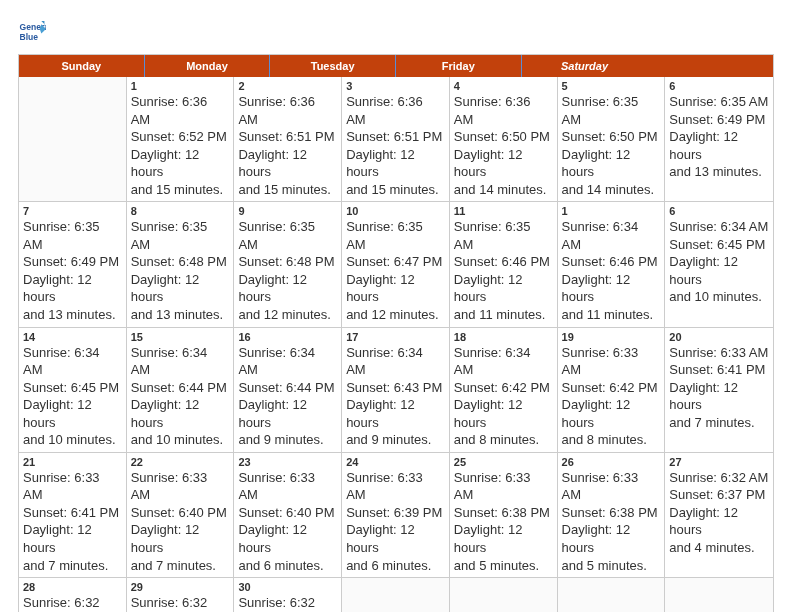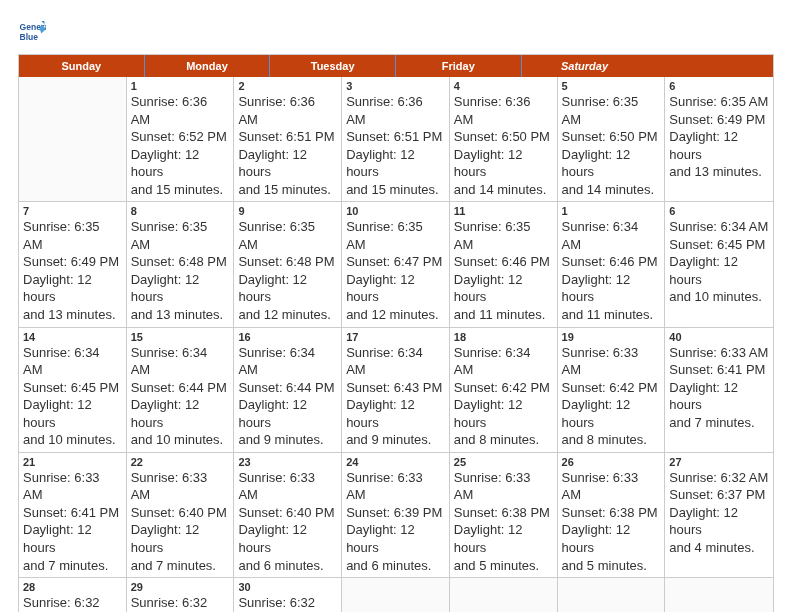--- a/index.html
+++ b/index.html
@@ -260,21 +260,21 @@
 and 8 minutes.</div>
           </div>
           <div class="cal-cell">
             <span class="day-num">19</span>
             <div class="cell-info" style="white-space: pre-line;">Sunrise: 6:33 AM
 Sunset: 6:42 PM
 Daylight: 12 hours
 and 8 minutes.</div>
           </div>
           <div class="cal-cell">
-            <span class="day-num">40</span>
+            <span class="day-num">20</span>
             <div class="cell-info" style="white-space: pre-line;">Sunrise: 6:33 AM
 Sunset: 6:41 PM
 Daylight: 12 hours
 and 7 minutes.</div>
           </div>
         </div>
         <div class="cal-row">
           <div class="cal-cell">
             <span class="day-num">21</span>
             <div class="cell-info" style="white-space: pre-line;">Sunrise: 6:33 AM

